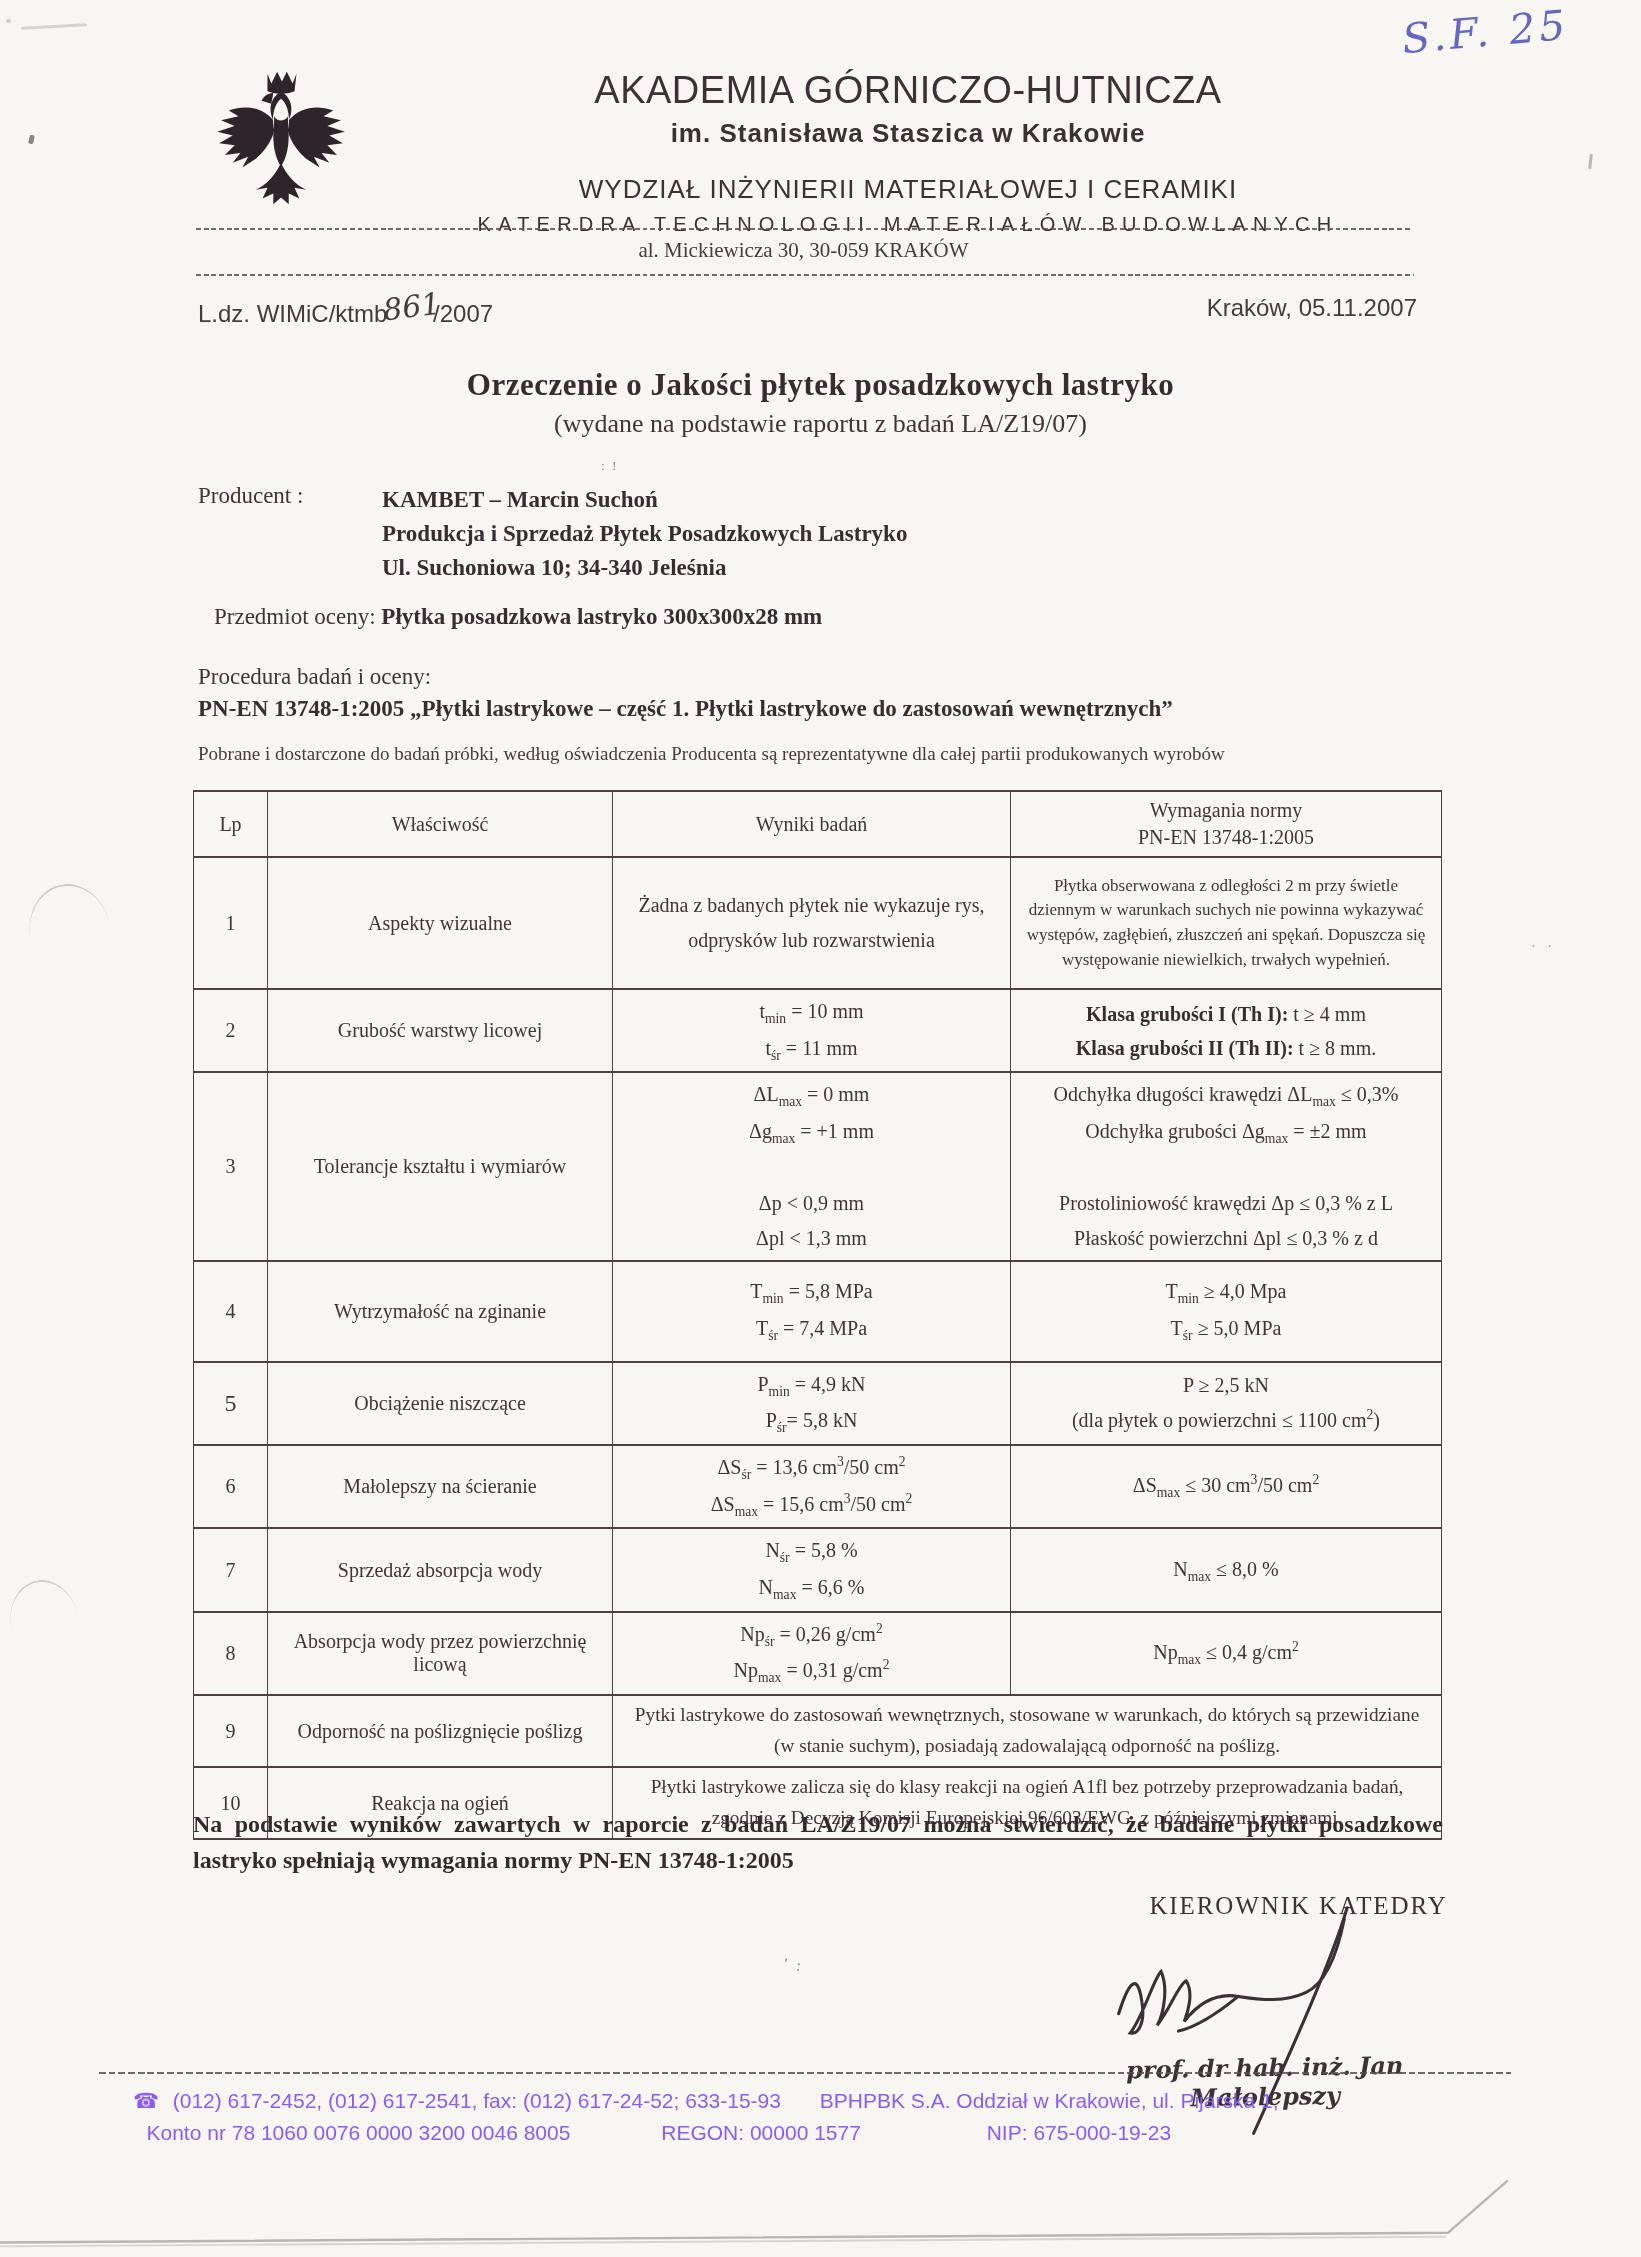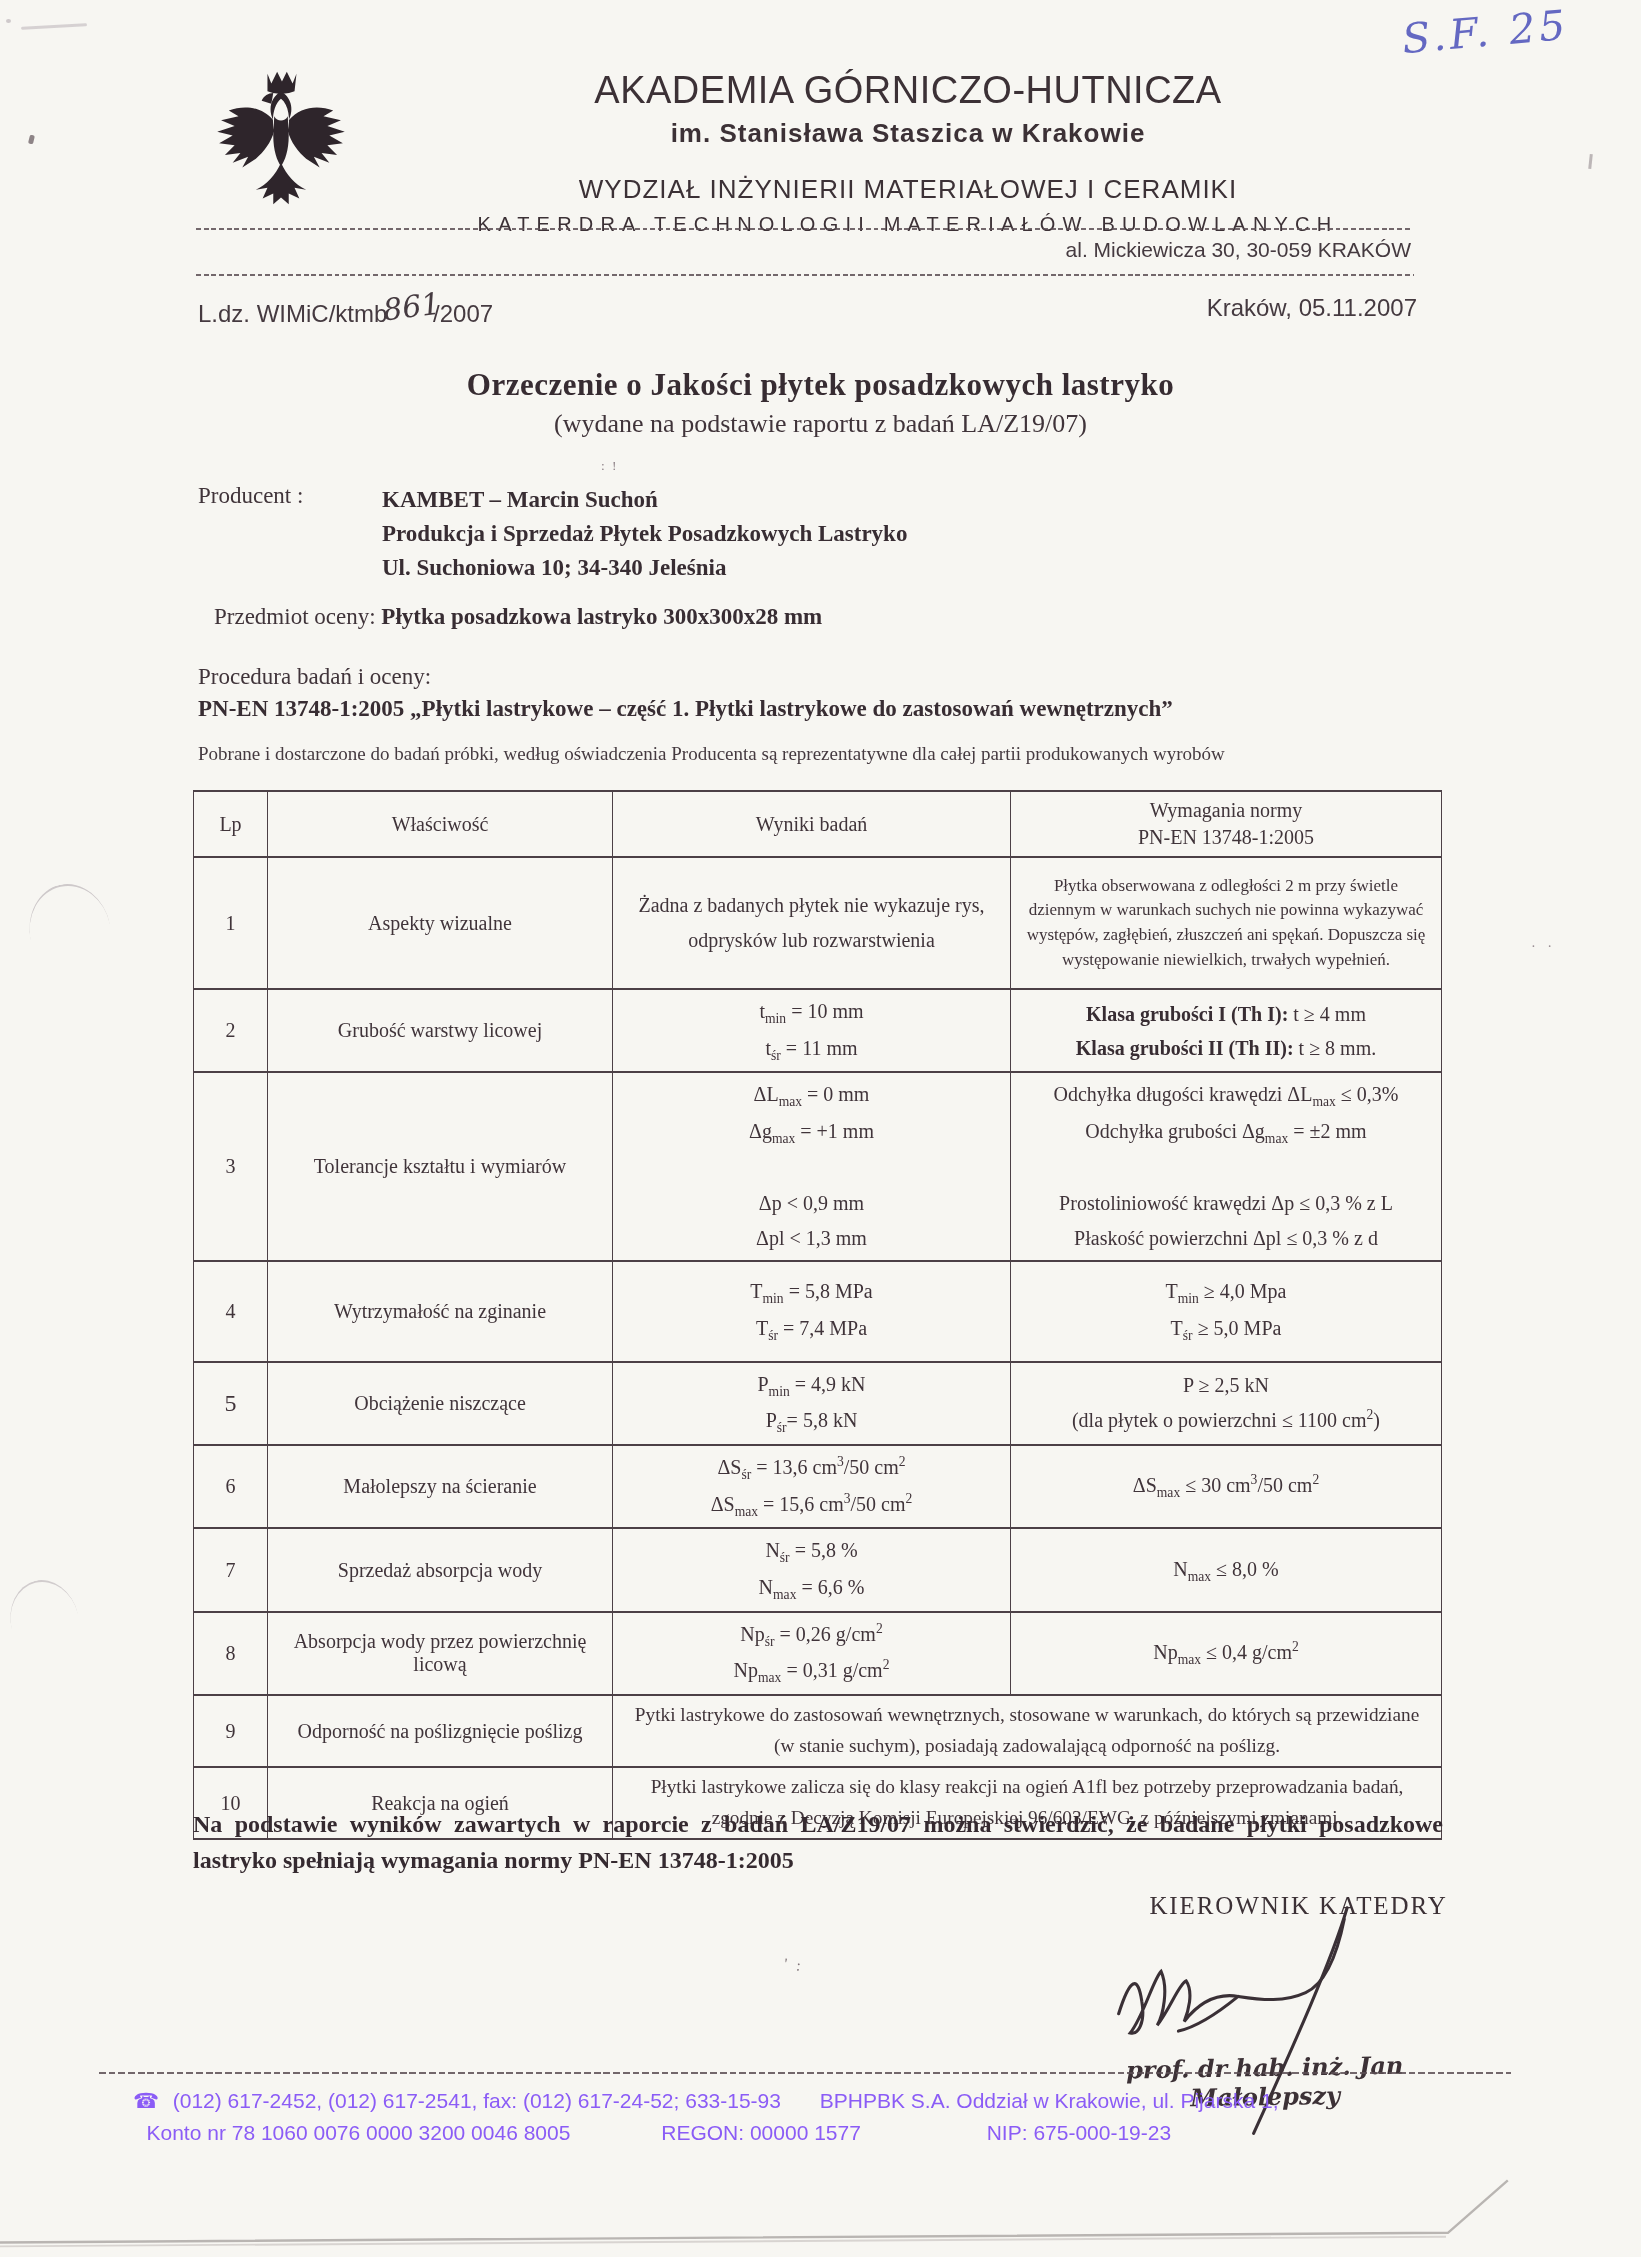--- a/index.html
+++ b/index.html
@@ -36,22 +36,22 @@
   .head-text{position:absolute; left:406px; top:71px; width:1004px; text-align:center;
     font-family:"Liberation Sans", sans-serif; color:#3c3136;}
   .univ{font-size:38px; letter-spacing:0.5px; line-height:1;}
   .patron{font-size:26px; font-weight:bold; letter-spacing:1px; margin-top:8.7px;}
   .faculty{font-size:26px; letter-spacing:1px; margin-top:25px;}
   .dept{font-size:20px; letter-spacing:7.2px; margin-top:8.7px; white-space:nowrap;}
   .dotrule{position:absolute; height:2.4px; opacity:.85;
     background:repeating-linear-gradient(90deg,#5b4e54 0 4.8px, transparent 4.8px 7.7px);}
   .rule1{left:196px; top:228px; width:1215px;}
   .rule2{left:196px; top:274px; width:1218px;}
-  .addr{position:absolute; left:196px; top:238px; width:1215px; text-align:right;
-    font-family:Liberation Sans, sans-serif; font-size:21px; color:#453a40;}
+  .addr{position:absolute; left:196px; top:238px; width:1215px; text-align:center;
+    font-family:Liberation Serif, serif; font-size:21px; color:#453a40;}
   .refrow{position:absolute; left:198px; top:294px; width:1219px;
     font-family:"Liberation Sans", sans-serif; font-size:24px; color:#453a40;}
   .refrow .date{position:absolute; right:0; top:0;}
   
   .title{position:absolute; left:0; top:367px; width:1641px; text-align:center;
     font-size:31px; font-weight:bold; color:#372c32; letter-spacing:0.5px;}
   .subtitle{position:absolute; left:0; top:409px; width:1641px; text-align:center;
     font-size:26px; color:#40343a;}
   
   .label{position:absolute; font-size:23px;}

